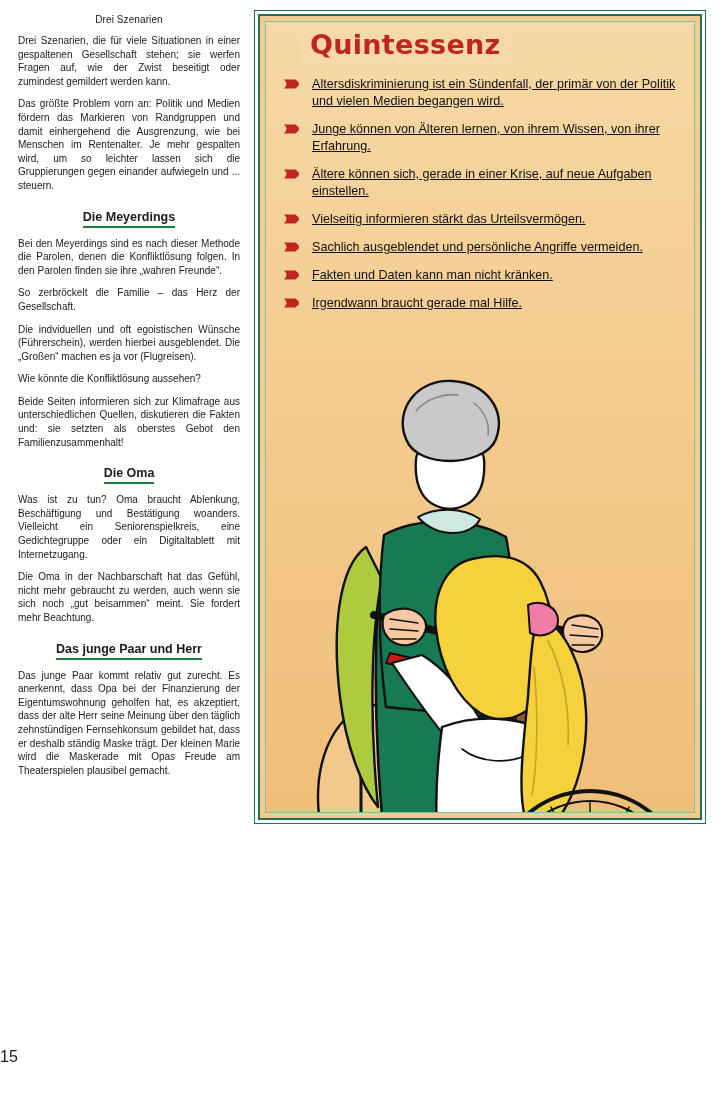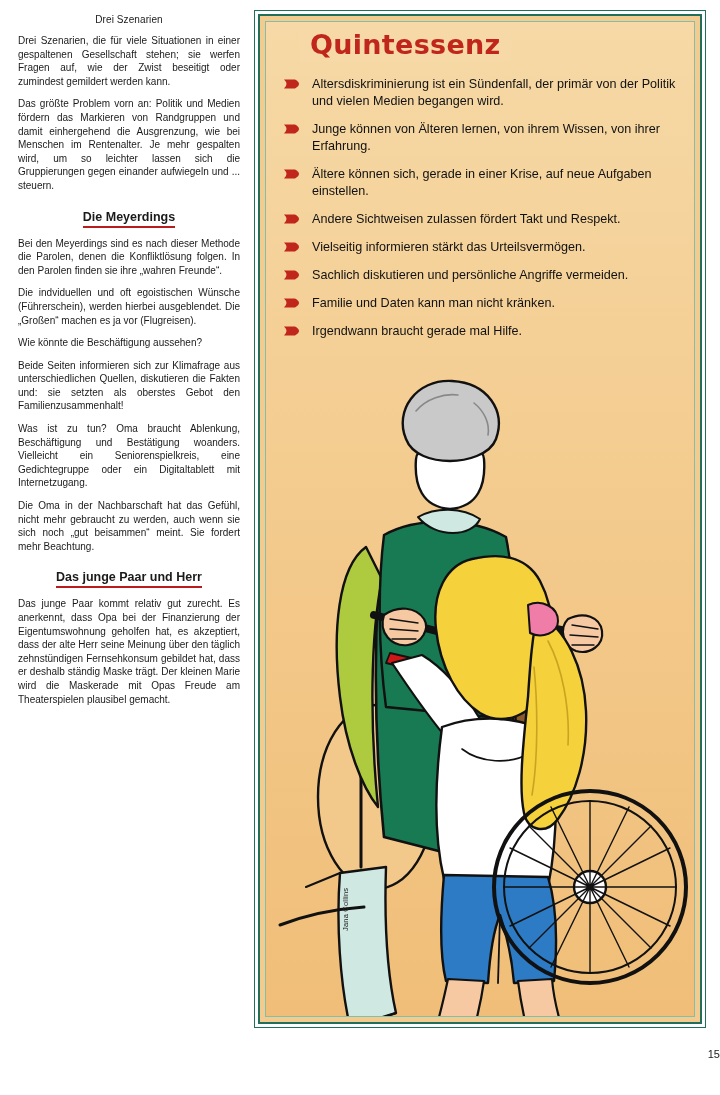--- a/index.html
+++ b/index.html
@@ -33,36 +33,36 @@
   }
   .sub-heading-wrap {
     text-align: center;
     margin: 14px 0 9px 0;
   }
   .sub-heading {
     display: inline-block;
     font-size: 12.5px;
     font-weight: bold;
     padding-bottom: 2px;
-    border-bottom: 2px solid #b91c1c;
+    border-bottom: 2px solid #15803d;
   }
   .para {
     font-size: 10px;
     line-height: 13.6px;
     text-align: justify;
     margin: 0 0 9px 0;
     hyphens: auto;
   }
   .para:last-child { margin-bottom: 0; }
 
   
   .right-panel {
     position: absolute;
     left: 258px; top: 14px;
-    width: 444px; height: 1010px;
+    width: 444px; height: 806px;
     background: #F4CB8E;
     border: 2px solid #1f6f5c;
     outline: 1px solid #1f6f5c;
     outline-offset: 3px;
     padding-left: 22px;
   }
   .panel-inner {
     position: absolute;
     inset: 5px;
     border: 1px solid #7fbfae;
@@ -91,20 +91,21 @@
     margin: 0; padding: 0;
     list-style: none;
   }
   .bullet {
     position: relative;
     padding-left: 28px;
     margin-bottom: 11px;
     font-size: 12.6px;
     line-height: 17px;
     color: #111;
+    text-decoration: underline;
   }
   .bullet-arrow {
     position: absolute;
     left: 0; top: 2px;
     width: 20px; height: 12px;
     display: block;
   }
   .bullet-arrow svg { display: block; }
 
   
@@ -121,44 +122,48 @@
     transform: rotate(-90deg);
     transform-origin: left bottom;
     letter-spacing: .2px;
   }
 
   
   .page-number {
     position: absolute;
     left: 0; right: 0;
     top: 1048px;
-    text-align: right;
-    font-size: 11px;
+    text-align: left;
+    font-size: 16px;
     color: #222;
   }
 </style>
 </head>
 <body>
 
 <div class="page">
 
   <div class="left-col">
     <h2 class="col-heading">Drei Szenarien</h2>
 
     <p class="para">Drei Szenarien, die für viele Situationen in einer gespaltenen Gesellschaft stehen; sie werfen Fragen auf, wie der Zwist beseitigt oder zumindest gemildert werden kann.</p>
     <p class="para">Das größte Problem vorn an: Politik und Medien fördern das Markieren von Randgruppen und damit einhergehend die Ausgrenzung, wie bei Menschen im Rentenalter. Je mehr gespalten wird, um so leichter lassen sich die Gruppierungen gegen einander aufwiegeln und ... steuern.</p>
 
     <div class="sub-heading-wrap">
       <span class="sub-heading">Die Meyerdings</span>
     </div>
     <p class="para">Bei den Meyerdings sind es nach dieser Methode die Parolen, denen die Konfliktlösung folgen. In den Parolen finden sie ihre „wahren Freunde“.</p>
+    <p class="para">So zerbröckelt die Familie – das Herz der Gesellschaft.</p>
     <p class="para">Die indviduellen und oft egoistischen Wünsche (Führerschein), werden hierbei ausgeblendet. Die „Großen“ machen es ja vor (Flugreisen).</p>
-    <p class="para">Wie könnte die Beschäftigung aussehen?</p>
+    <p class="para">Wie könnte die Konfliktlösung aussehen?</p>
     <p class="para">Beide Seiten informieren sich zur Klimafrage aus unterschiedlichen Quellen, diskutieren die Fakten und: sie setzten als oberstes Gebot den Familienzusammenhalt!</p>
 
+    <div class="sub-heading-wrap">
+      <span class="sub-heading">Die Oma</span>
+    </div>
     <p class="para">Was ist zu tun? Oma braucht Ablenkung, Beschäftigung und Bestätigung woanders. Vielleicht ein Seniorenspielkreis, eine Gedichtegruppe oder ein Digitaltablett mit Internetzugang.</p>
     <p class="para">Die Oma in der Nachbarschaft hat das Gefühl, nicht mehr gebraucht zu werden, auch wenn sie sich noch „gut beisammen“ meint. Sie fordert mehr Beachtung.</p>
 
     <div class="sub-heading-wrap">
       <span class="sub-heading">Das junge Paar und Herr</span>
     </div>
     <p class="para">Das junge Paar kommt relativ gut zurecht. Es anerkennt, dass Opa bei der Finanzierung der Eigentumswohnung geholfen hat, es akzeptiert, dass der alte Herr seine Meinung über den täglich zehnstündigen Fernsehkonsum gebildet hat, dass er deshalb ständig Maske trägt. Der kleinen Marie wird die Maskerade mit Opas Freude am Theaterspielen plausibel gemacht.</p>
   </div>
 
   <div class="right-panel">
@@ -192,45 +197,37 @@
               </svg>
           </span>
           <span>Ältere können sich, gerade in einer Krise, auf neue Aufgaben einstellen.</span>
         </li>
         <li class="bullet">
           <span class="bullet-arrow">
             <svg width="20" height="12" viewBox="0 0 20 12">
                 <path d="M0 1.5 L11 1.5 Q19 5.8 11 10.5 L0 10.5 Q5 6 0 1.5 Z" fill="#C0261B"></path>
               </svg>
           </span>
-          <span>Andere Sichtweisen zulassen fördert Takt und Respekt.</span>
-        </li>
-        <li class="bullet">
-          <span class="bullet-arrow">
-            <svg width="20" height="12" viewBox="0 0 20 12">
-                <path d="M0 1.5 L11 1.5 Q19 5.8 11 10.5 L0 10.5 Q5 6 0 1.5 Z" fill="#C0261B"></path>
-              </svg>
-          </span>
           <span>Vielseitig informieren stärkt das Urteilsvermögen.</span>
         </li>
         <li class="bullet">
           <span class="bullet-arrow">
             <svg width="20" height="12" viewBox="0 0 20 12">
                 <path d="M0 1.5 L11 1.5 Q19 5.8 11 10.5 L0 10.5 Q5 6 0 1.5 Z" fill="#C0261B"></path>
               </svg>
           </span>
-          <span>Sachlich diskutieren und persönliche Angriffe vermeiden.</span>
-        </li>
-        <li class="bullet">
-          <span class="bullet-arrow">
-            <svg width="20" height="12" viewBox="0 0 20 12">
-                <path d="M0 1.5 L11 1.5 Q19 5.8 11 10.5 L0 10.5 Q5 6 0 1.5 Z" fill="#C0261B"></path>
-              </svg>
-          </span>
-          <span>Familie und Daten kann man nicht kränken.</span>
+          <span>Sachlich ausgeblendet und persönliche Angriffe vermeiden.</span>
+        </li>
+        <li class="bullet">
+          <span class="bullet-arrow">
+            <svg width="20" height="12" viewBox="0 0 20 12">
+                <path d="M0 1.5 L11 1.5 Q19 5.8 11 10.5 L0 10.5 Q5 6 0 1.5 Z" fill="#C0261B"></path>
+              </svg>
+          </span>
+          <span>Fakten und Daten kann man nicht kränken.</span>
         </li>
         <li class="bullet">
           <span class="bullet-arrow">
             <svg width="20" height="12" viewBox="0 0 20 12">
                 <path d="M0 1.5 L11 1.5 Q19 5.8 11 10.5 L0 10.5 Q5 6 0 1.5 Z" fill="#C0261B"></path>
               </svg>
           </span>
           <span>Irgendwann braucht gerade mal Hilfe.</span>
         </li>
       </ul>

